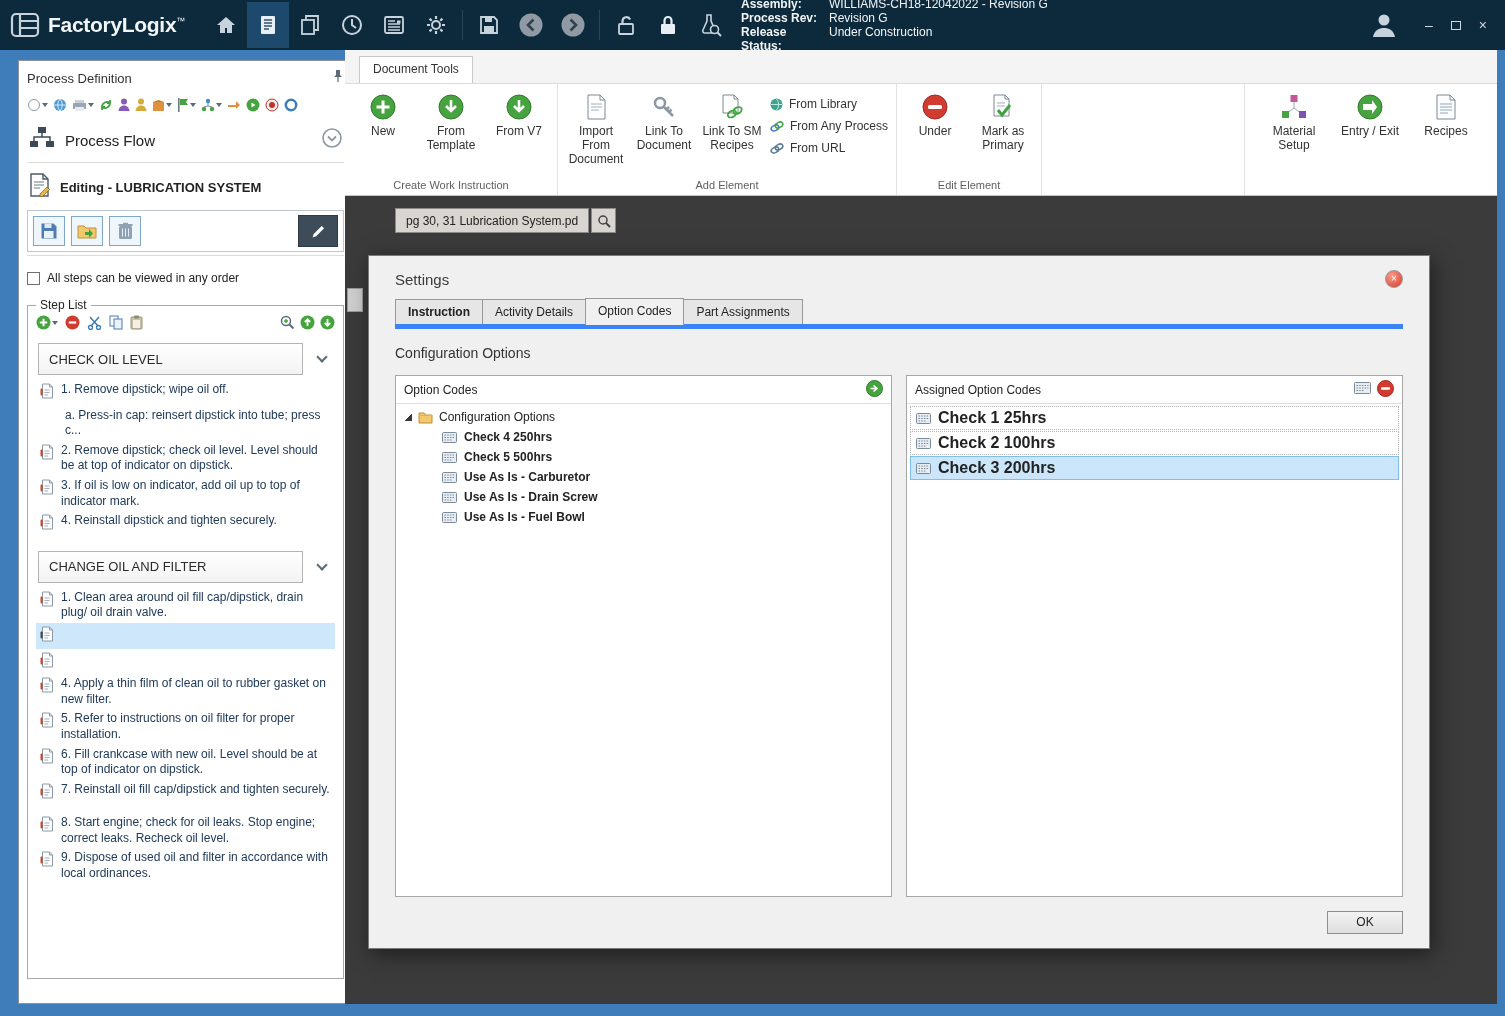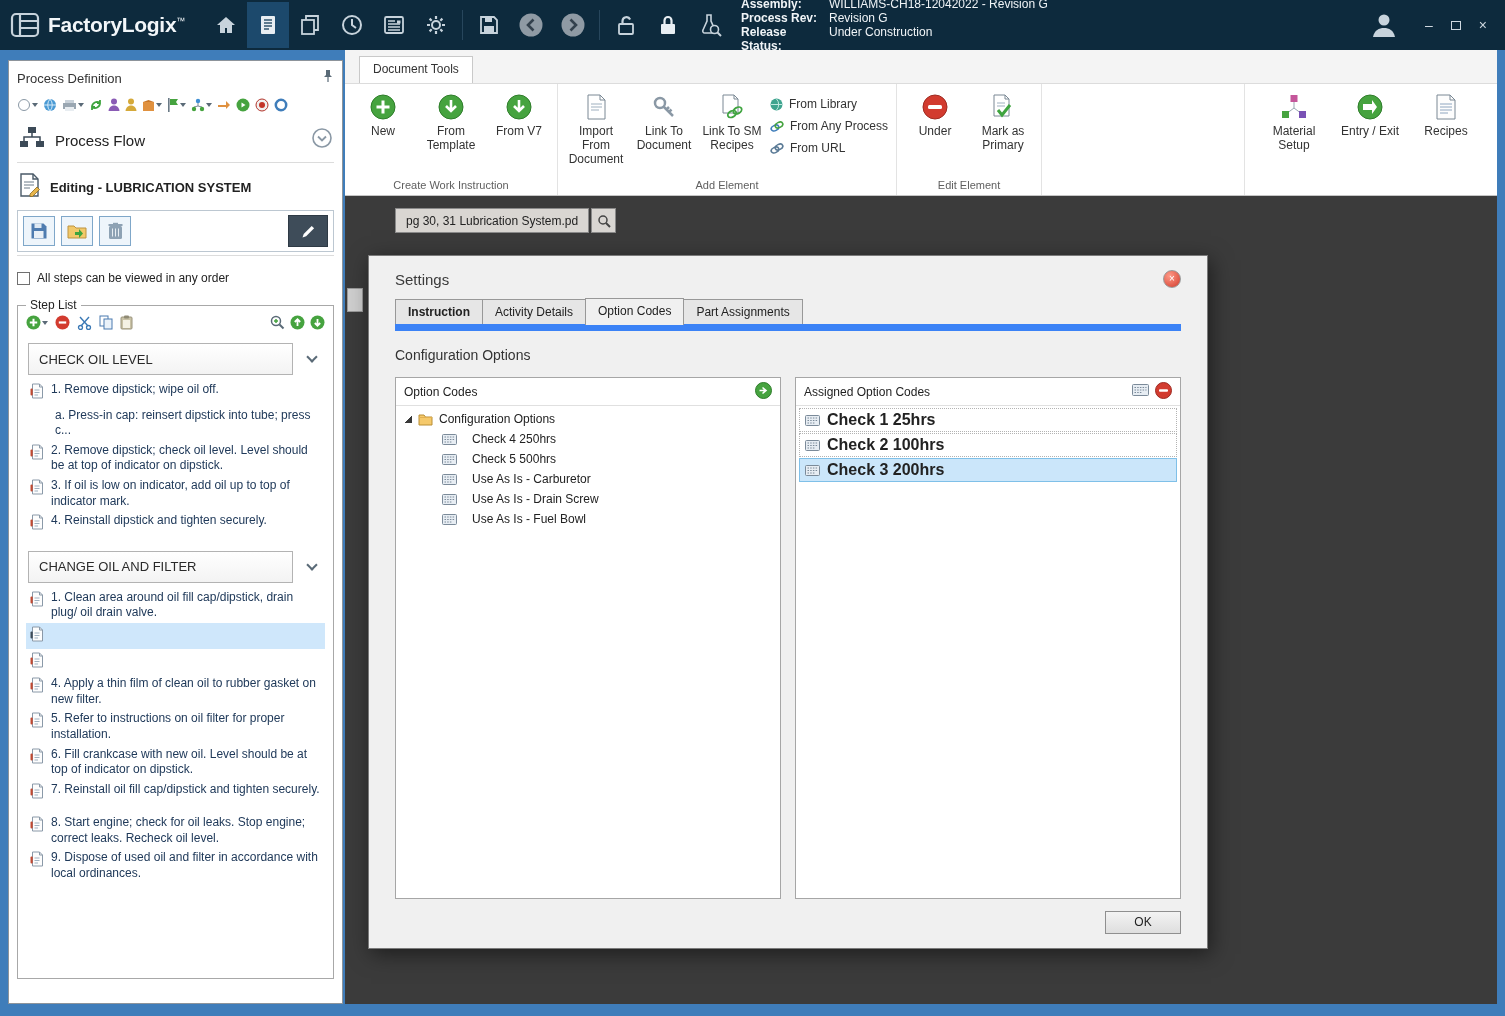--- a/index.html
+++ b/index.html
@@ -20,21 +20,21 @@
   .tb-info { margin-left:10px; font-size:12px; line-height:14px; color:#f0f4f7; }
   .ti-row { display:flex; }
   .ti-lbl { font-weight:bold; width:88px; }
   .ti-val { font-weight:normal; }
   .tb-user { margin-left:auto; display:flex; align-items:center; }
   .win-controls { display:flex; align-items:center; gap:18px; margin-left:20px; padding-right:8px; color:#cfd8e0; }
   .wc { font-size:14px; line-height:14px; cursor:default; display:flex; align-items:center; justify-content:center; }
   .wmax { width:10px; height:9px; border:1px solid #cfd8e0; display:inline-block; }
 
   
-  .sidebar { position:absolute; top:60px; left:8px; width:335px; height:944px; background:#fff;
+  .sidebar { position:absolute; top:60px; left:18px; width:335px; height:944px; background:#fff;
              border:1px solid #8d949b; display:flex; flex-direction:column; padding:6px 8px 24px; }
   .sb-head { display:flex; align-items:center; height:22px; }
   .sb-title { font-size:13px; color:#333; }
   .sb-pin { margin-left:auto; }
   .mini-icons { display:flex; align-items:center; gap:5px; height:24px; margin-top:4px; }
   .mi { display:flex; align-items:center; gap:1px; }
   .caret { width:0; height:0; border-left:3px solid transparent; border-right:3px solid transparent; border-top:4px solid #5a6a77; }
   .pf-row { display:flex; align-items:center; gap:10px; height:38px; margin-top:4px; padding:0 2px; }
   .pf-label { font-size:15px; color:#222; }
   .pf-right { margin-left:auto; }
@@ -81,40 +81,40 @@
   .rright .rbtn { width:66px; }
 
   
   .canvas { flex:1; background:#3b3b3b; position:relative; overflow:hidden; }
   .side-grip { position:absolute; left:2px; top:92px; width:16px; height:24px; background:#cfcfcf; border:1px solid #9a9a9a; }
   .doctab-row { position:absolute; top:12px; left:50px; display:flex; }
   .doctab { background:#d9d6d2; border:1px solid #8a8a8a; color:#222; font-size:12px; display:flex; align-items:center; padding:0 10px; height:25px; }
   .doctab-zoom { width:25px; height:25px; margin-left:2px; background:#d9d6d2; border:1px solid #8a8a8a; display:flex; align-items:center; justify-content:center; }
 
   
-  .dialog { position:absolute; left:23px; top:59px; width:840px; height:694px; background:#f0f0f0;
+  .dialog { position:absolute; left:23px; top:59px; width:1062px; height:694px; background:#f0f0f0;
             border:1px solid #7a7a7a; box-shadow:3px 5px 20px rgba(0,0,0,.5); }
   .dlg-head { display:flex; align-items:center; padding:14px 26px 0; }
   .dlg-title { font-size:15px; color:#3a3a3a; }
   .dlg-close { margin-left:auto; width:18px; height:18px; border-radius:50%; border:1px solid #9a9a9a;
                background:radial-gradient(circle at 35% 30%, #ff9a88, #d23b2b); color:#fff; font-size:10px;
                display:flex; align-items:center; justify-content:center; line-height:1; }
-  .dlg-tabs { display:flex; align-items:flex-end; margin:10px 26px 0; border-bottom:7px solid #3b82f6; }
+  .dlg-tabs { display:flex; align-items:flex-end; margin:10px 26px 0; border-bottom:5px solid #3b82f6; }
   .dtab { padding:5px 12px; font-size:12px; color:#222; background:#e6e6e6; border:1px solid #989898; border-bottom:none; margin-right:-1px; }
   .dtab.b { font-weight:bold; }
   .dtab.active { background:#f0f0f0; position:relative; margin-bottom:-1px; padding-bottom:7px; }
   .dlg-heading { margin:16px 26px 0; font-size:14px; color:#333; }
   .dlg-panels { display:flex; gap:14px; margin:14px 26px 0; height:522px; }
   .panel { flex:1; background:#fff; border:1px solid #a6a6a6; display:flex; flex-direction:column; min-width:0; }
   .p-head { height:28px; display:flex; align-items:center; gap:6px; padding:0 8px; font-size:12px; color:#222; border-bottom:1px solid #e0e0e0; }
   .p-head .sp { flex:1; }
   .p-body { flex:1; overflow:hidden; padding-top:3px; }
   .t-root { display:flex; align-items:center; gap:6px; padding:3px 8px; font-size:12px; color:#222; }
   .texp { width:8px; height:8px; background:linear-gradient(135deg, transparent 52%, #3a3a3a 52%); flex:0 0 8px; }
-  .t-item { display:flex; align-items:center; gap:15px; padding:3px 8px 3px 46px; font-size:12px; font-weight:normal; color:#222; }
+  .t-item { display:flex; align-items:center; gap:7px; padding:3px 8px 3px 46px; font-size:12px; font-weight:bold; color:#222; }
   .a-list { padding:2px 2px; }
   .a-item { display:flex; align-items:center; gap:7px; margin:0 1px 1px; padding:2px 5px; border:1px dotted #b3b3b3;
             font-size:16px; font-weight:bold; color:#222; }
   .a-item.selected { background:#cbe6fa; border:1px solid #7fc0e8; }
   .ok-btn { position:absolute; right:26px; bottom:14px; width:76px; height:23px; background:linear-gradient(#f3f3f3,#dedede);
             border:1px solid #8f8f8f; font-size:12px; color:#222; text-align:center; line-height:21px; font-family:"Liberation Sans", sans-serif; }
 </style>
 </head>
 <body>
 

